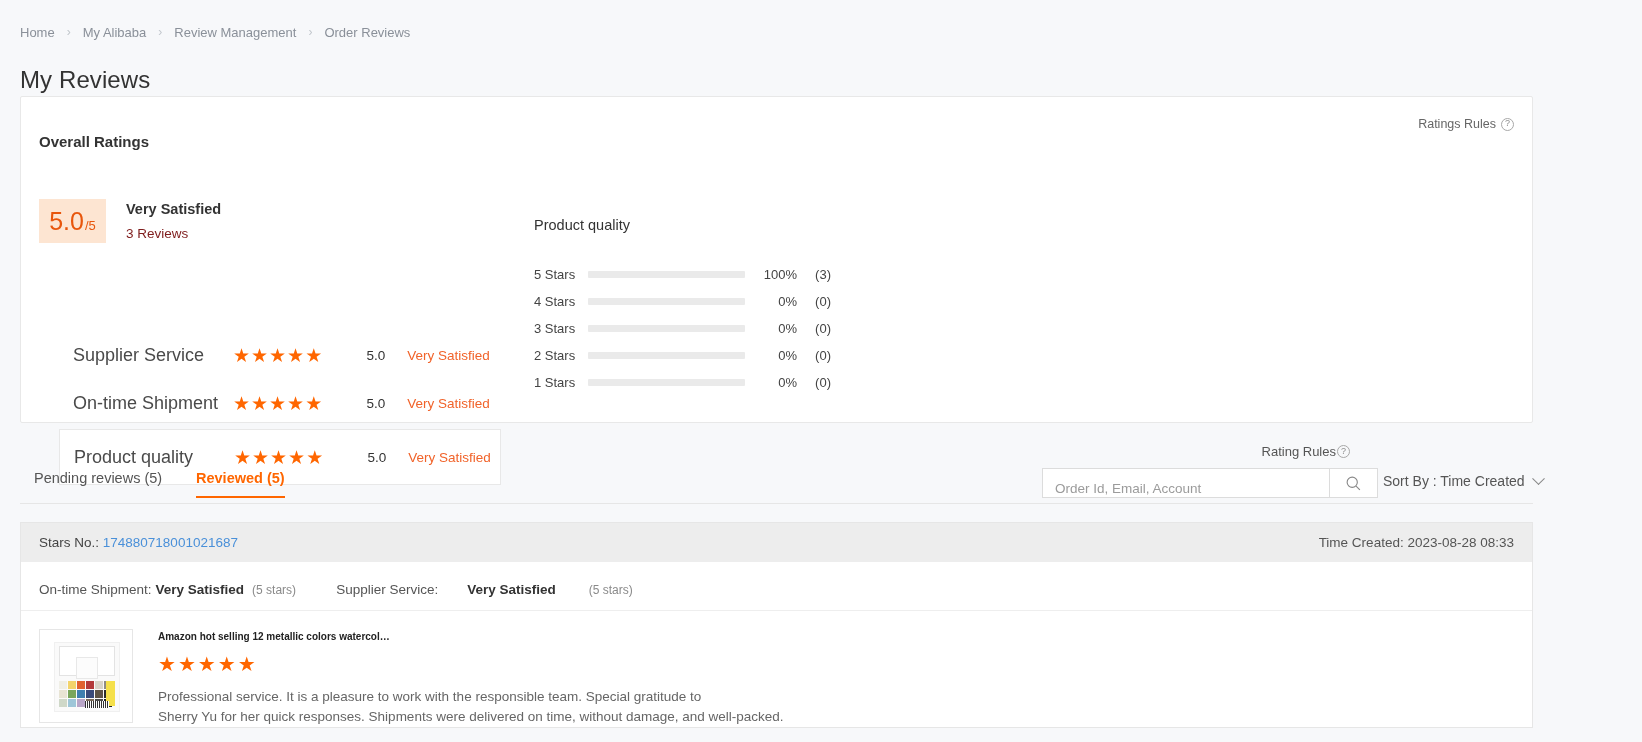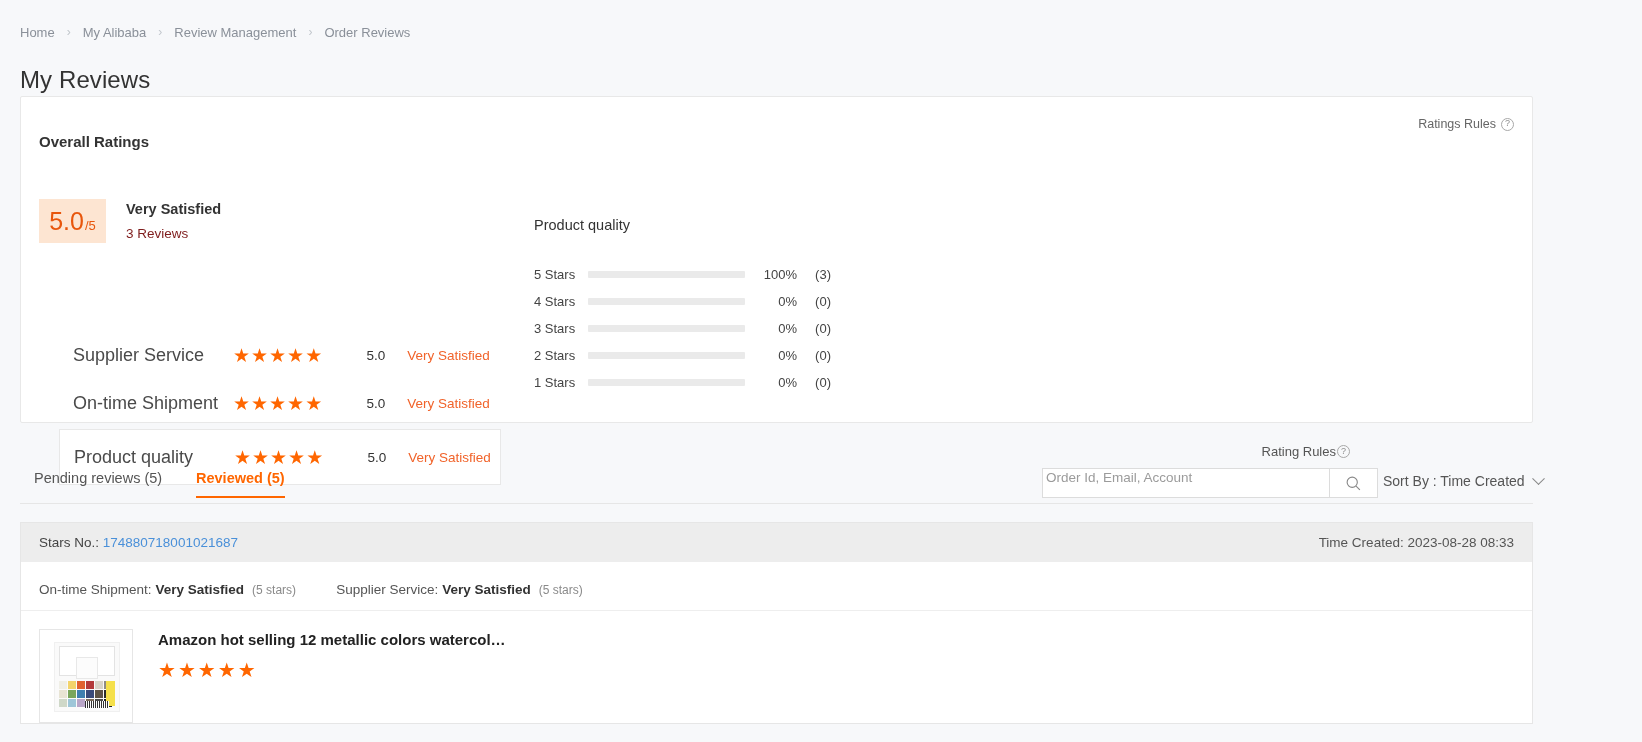--- a/index.html
+++ b/index.html
@@ -233,22 +233,22 @@
   }
   .search-box {
     position: absolute;
     left: 1022px;
     top: 6px;
     width: 288px;
     height: 30px;
     border: 1px solid #dcdcdc;
     background: #fff;
     display: flex;
-    align-items: flex-start;
-    padding: 0 1px;
+    align-items: flex-end;
+    padding: 0 10px;
   }
   .search-box input {
     border: 0;
     outline: 0;
     width: 100%;
     font-size: 13.5px;
     color: #333;
     font-family: "Liberation Sans", sans-serif;
     background: transparent;
   }
@@ -329,21 +329,21 @@
   }
   .ratings-line {
     margin-top: 8px;
     display: flex;
     align-items: baseline;
     font-size: 13.5px;
     color: #555;
     padding-bottom: 13px;
   }
   .ratings-line .grp { display: flex; align-items: baseline; }
-  .ratings-line .grp.second { margin-left: 40px; }
+  .ratings-line .grp.second { margin-left: 40px; gap: 25px; }
   .ratings-line b { color: #333; margin-left: 4px; }
   .ratings-line .paren { color: #8a8a8a; font-size: 12px; margin-left: 8px; }
 
   .review-body {
     border-top: 1px solid #eee;
     display: flex;
     padding: 18px 18px 0 18px;
   }
   .thumb {
     width: 94px;
@@ -388,21 +388,21 @@
   }
   .palette-img .barcode {
     position: absolute;
     left: 30px; bottom: 3px;
     width: 24px; height: 7px;
     background: repeating-linear-gradient(90deg,#333 0 1px,#fff 1px 2px);
   }
 
   .review-main { margin-left: 25px; padding-top: 2px; }
   .product-title {
-    font-size: 15px;
+    font-size: 10px;
     font-weight: bold;
     color: #222;
     cursor: pointer;
   }
   .review-stars {
     margin-top: 12px;
     color: #f60;
     font-size: 20px;
     letter-spacing: 2px;
     line-height: 1;
@@ -589,17 +589,21 @@
             <span class="sw" style="background:#1f1f1f"></span>
           </div>
           <div class="yellowbar"></div>
           <div class="barcode"></div>
         </div>
       </div>
 
       <div class="review-main">
         <div class="product-title">Amazon hot selling 12 metallic colors watercol…</div>
         <div class="review-stars">★★★★★</div>
+        <div class="review-text">
+          <span>Professional service. It is a pleasure to work with the responsible team. Special gratitude to</span><br>
+          <span>Sherry Yu for her quick responses. Shipments were delivered on time, without damage, and well-packed.</span>
+        </div>
       </div>
     </div>
   </div>
 
 </div>
 
 </body></html>

